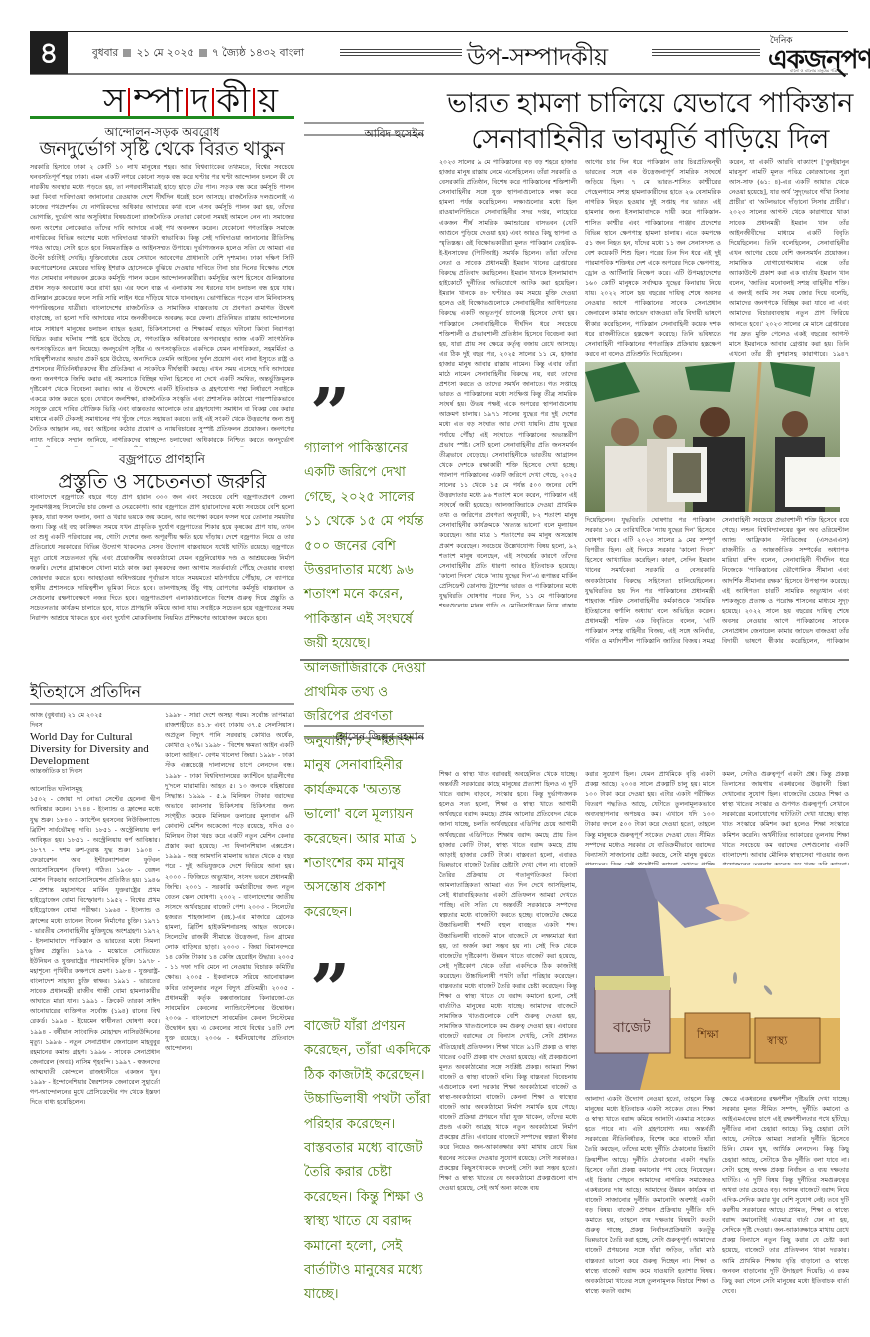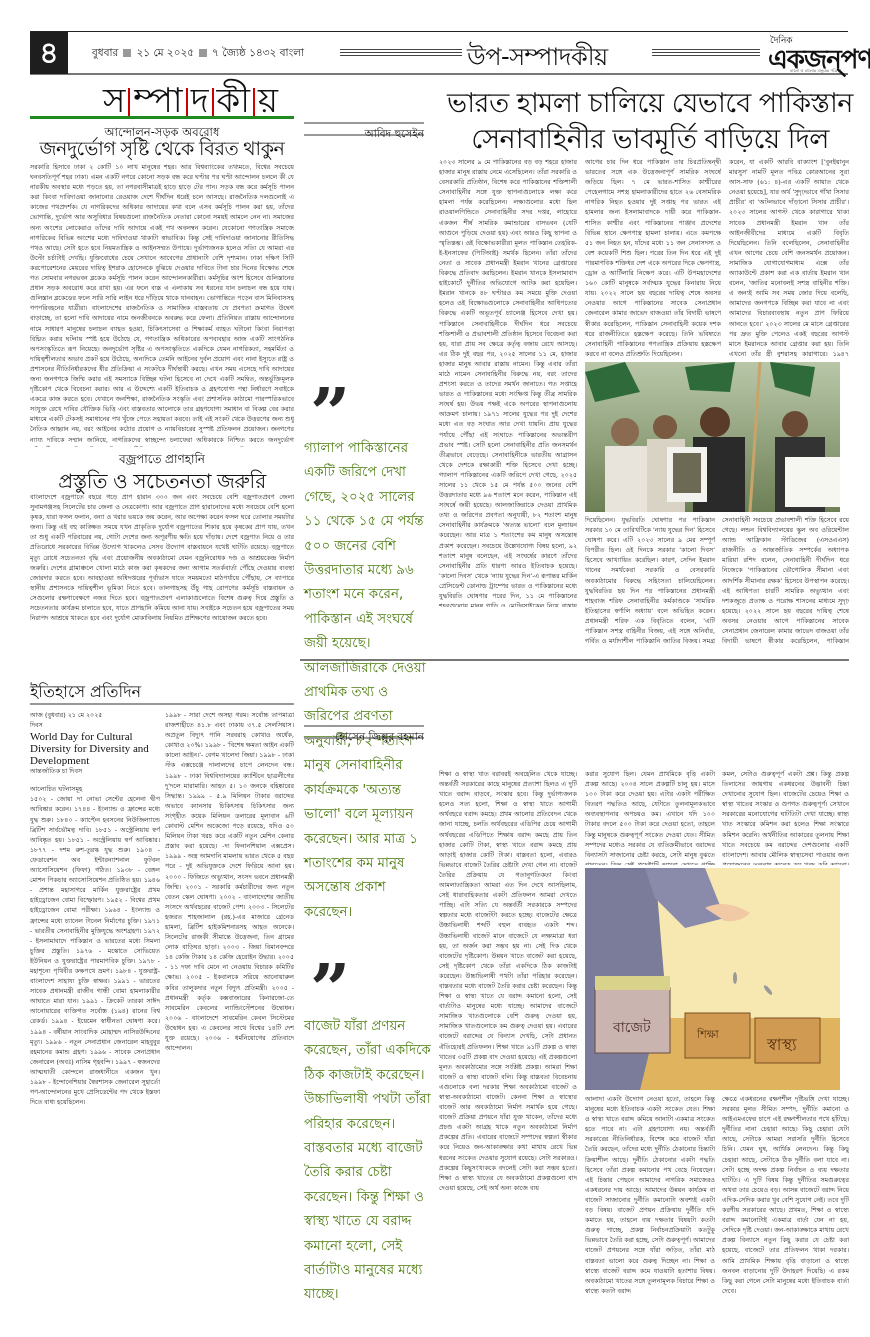--- a/index.html
+++ b/index.html
@@ -148,17 +148,17 @@
     <path d="M120,40 q20,-10 45,5 q-10,10 -25,8 z" fill="#f1c9a5"></path>
     <rect x="10" y="120" width="75" height="65" fill="#c9b4b0" stroke="#6a4a45"></rect>
     <rect x="10" y="108" width="75" height="14" fill="#d8d28a"></rect>
     <rect x="100" y="145" width="65" height="45" fill="#d09a52" stroke="#7a5020"></rect>
     <rect x="170" y="150" width="65" height="45" fill="#d09a52" stroke="#7a5020"></rect>
     <ellipse cx="150" cy="110" rx="2" ry="6" fill="#999"></ellipse>
     <ellipse cx="183" cy="122" rx="2" ry="6" fill="#999" transform="rotate(-40 183 122)"></ellipse>
   </svg>
   <div class="abs" style="left:28px; top:148px; font-family:'DejaVu Sans',sans-serif; font-size:14px; color:#4a2a25;">বাজেট</div>
   <div class="abs" style="left:112px; top:158px; font-family:'DejaVu Sans',sans-serif; font-size:11px; color:#5a3010;">শিক্ষা</div>
-  <div class="abs" style="left:182px; top:164px; font-family:'DejaVu Sans',sans-serif; font-size:16px; color:#5a3010;">স্বাস্থ্য</div>
+  <div class="abs" style="left:182px; top:164px; font-family:'DejaVu Sans',sans-serif; font-size:11px; color:#5a3010;">স্বাস্থ্য</div>
 </div>
 
 <div class="abs body-text" style="left:585px; top:1094px; width:130px; height:210px;">আলাদা একটা উদ্যোগ নেওয়া হতো, তাহলে কিন্তু মানুষের মধ্যে ইতিবাচক একটা সংকেত যেত। শিক্ষা ও স্বাস্থ্য খাতে বরাদ্দ কমিয়ে আনাটা একমাত্র সংকেত হতে পারে না। এটা গ্রহণযোগ্য নয়। অন্তর্বর্তী সরকারের নীতিনির্ধারক, বিশেষ করে বাজেট যাঁরা তৈরি করছেন, তাঁদের মধ্যে দুর্নীতি ঠেকানোর চিন্তাটা ক্রিয়াশীল আছে। দুর্নীতি ঠেকানোর একটা পদ্ধতি হিসেবে তাঁরা প্রকল্প কমানোর পথ বেছে নিয়েছেন। এই চিন্তার পেছনে আমাদের নাগরিক সমাজেরও একধরনের দায় আছে। আমাদের উন্নয়ন কার্যক্রম বা বাজেট সাজানোর দুর্নীতি কমানোটা অবশ্যই একটা বড় বিষয়। বাজেট প্রণয়ন প্রক্রিয়ায় দুর্নীতি যদি কমাতে হয়, তাহলে ব্যয় দক্ষতার বিষয়টা কতটা গুরুত্ব পাচ্ছে, প্রকল্প নির্বাচনপ্রক্রিয়াটা কতটুকু ভিন্নভাবে তৈরি করা হচ্ছে, সেটা গুরুত্বপূর্ণ। আমাদের বাজেট প্রণয়নের সঙ্গে যাঁরা জড়িত, তাঁরা মাঠ বাস্তবতা ভালো করে গুরুত্ব দিচ্ছেন না। শিক্ষা ও স্বাস্থ্যে বাজেট বরাদ্দ কমে যাওয়াটা হতাশার বিষয়। অবকাঠামো খাতের সঙ্গে তুলনামূলক বিচারে শিক্ষা ও স্বাস্থ্যে কতটা বরাদ্দ</div>
 <div class="abs body-text" style="left:722px; top:1094px; width:127px; height:210px;">ক্ষেত্রে একধরনের রক্ষণশীল দৃষ্টিভঙ্গি দেখা যাচ্ছে। সরকার মূলত সীমিত সম্পদ, দুর্নীতি কমানো ও আইএমএফের চাপে এই রক্ষণশীলতার পথে হাঁটছে। দুর্নীতির নানা চেহারা আছে। কিছু চেহারা যেটা আছে, সেটাকে আমরা সরাসরি দুর্নীতি হিসেবে চিনি। যেমন ঘুষ, আর্থিক লেনদেন। কিন্তু কিছু চেহারা আছে, সেটাকে ঠিক দুর্নীতি বলা যাবে না। সেটা হচ্ছে অদক্ষ প্রকল্প নির্বাচন ও ব্যয় দক্ষতার ঘাটতি। এ দুটি বিষয় কিন্তু দুর্নীতির সমগুরুত্বের অথবা তার চেয়েও বড়। আসন্ন বাজেটে বরাদ্দ নিয়ে এদিক-সেদিক করার খুব বেশি সুযোগ নেই। তবে দুটি করণীয় সরকারের আছে। প্রথমত, শিক্ষা ও স্বাস্থ্যে বরাদ্দ কমানোটাই একমাত্র বার্তা যেন না হয়, সেদিকে দৃষ্টি দেওয়া। জন-আকাঙ্ক্ষাকে মাথায় রেখে প্রকল্প বিন্যাসে নতুন কিছু করার যে চেষ্টা করা হয়েছে, বাজেটে তার প্রতিফলন থাকা দরকার। আমি প্রাথমিক শিক্ষায় বৃত্তি বাড়ানো ও স্বাস্থ্যে জনবল বাড়ানোর দুটি উদাহরণ দিয়েছি। এ রকম কিছু করা গেলে সেটা মানুষের মধ্যে ইতিবাচক বার্তা দেবে।</div>
 
 </body></html>

